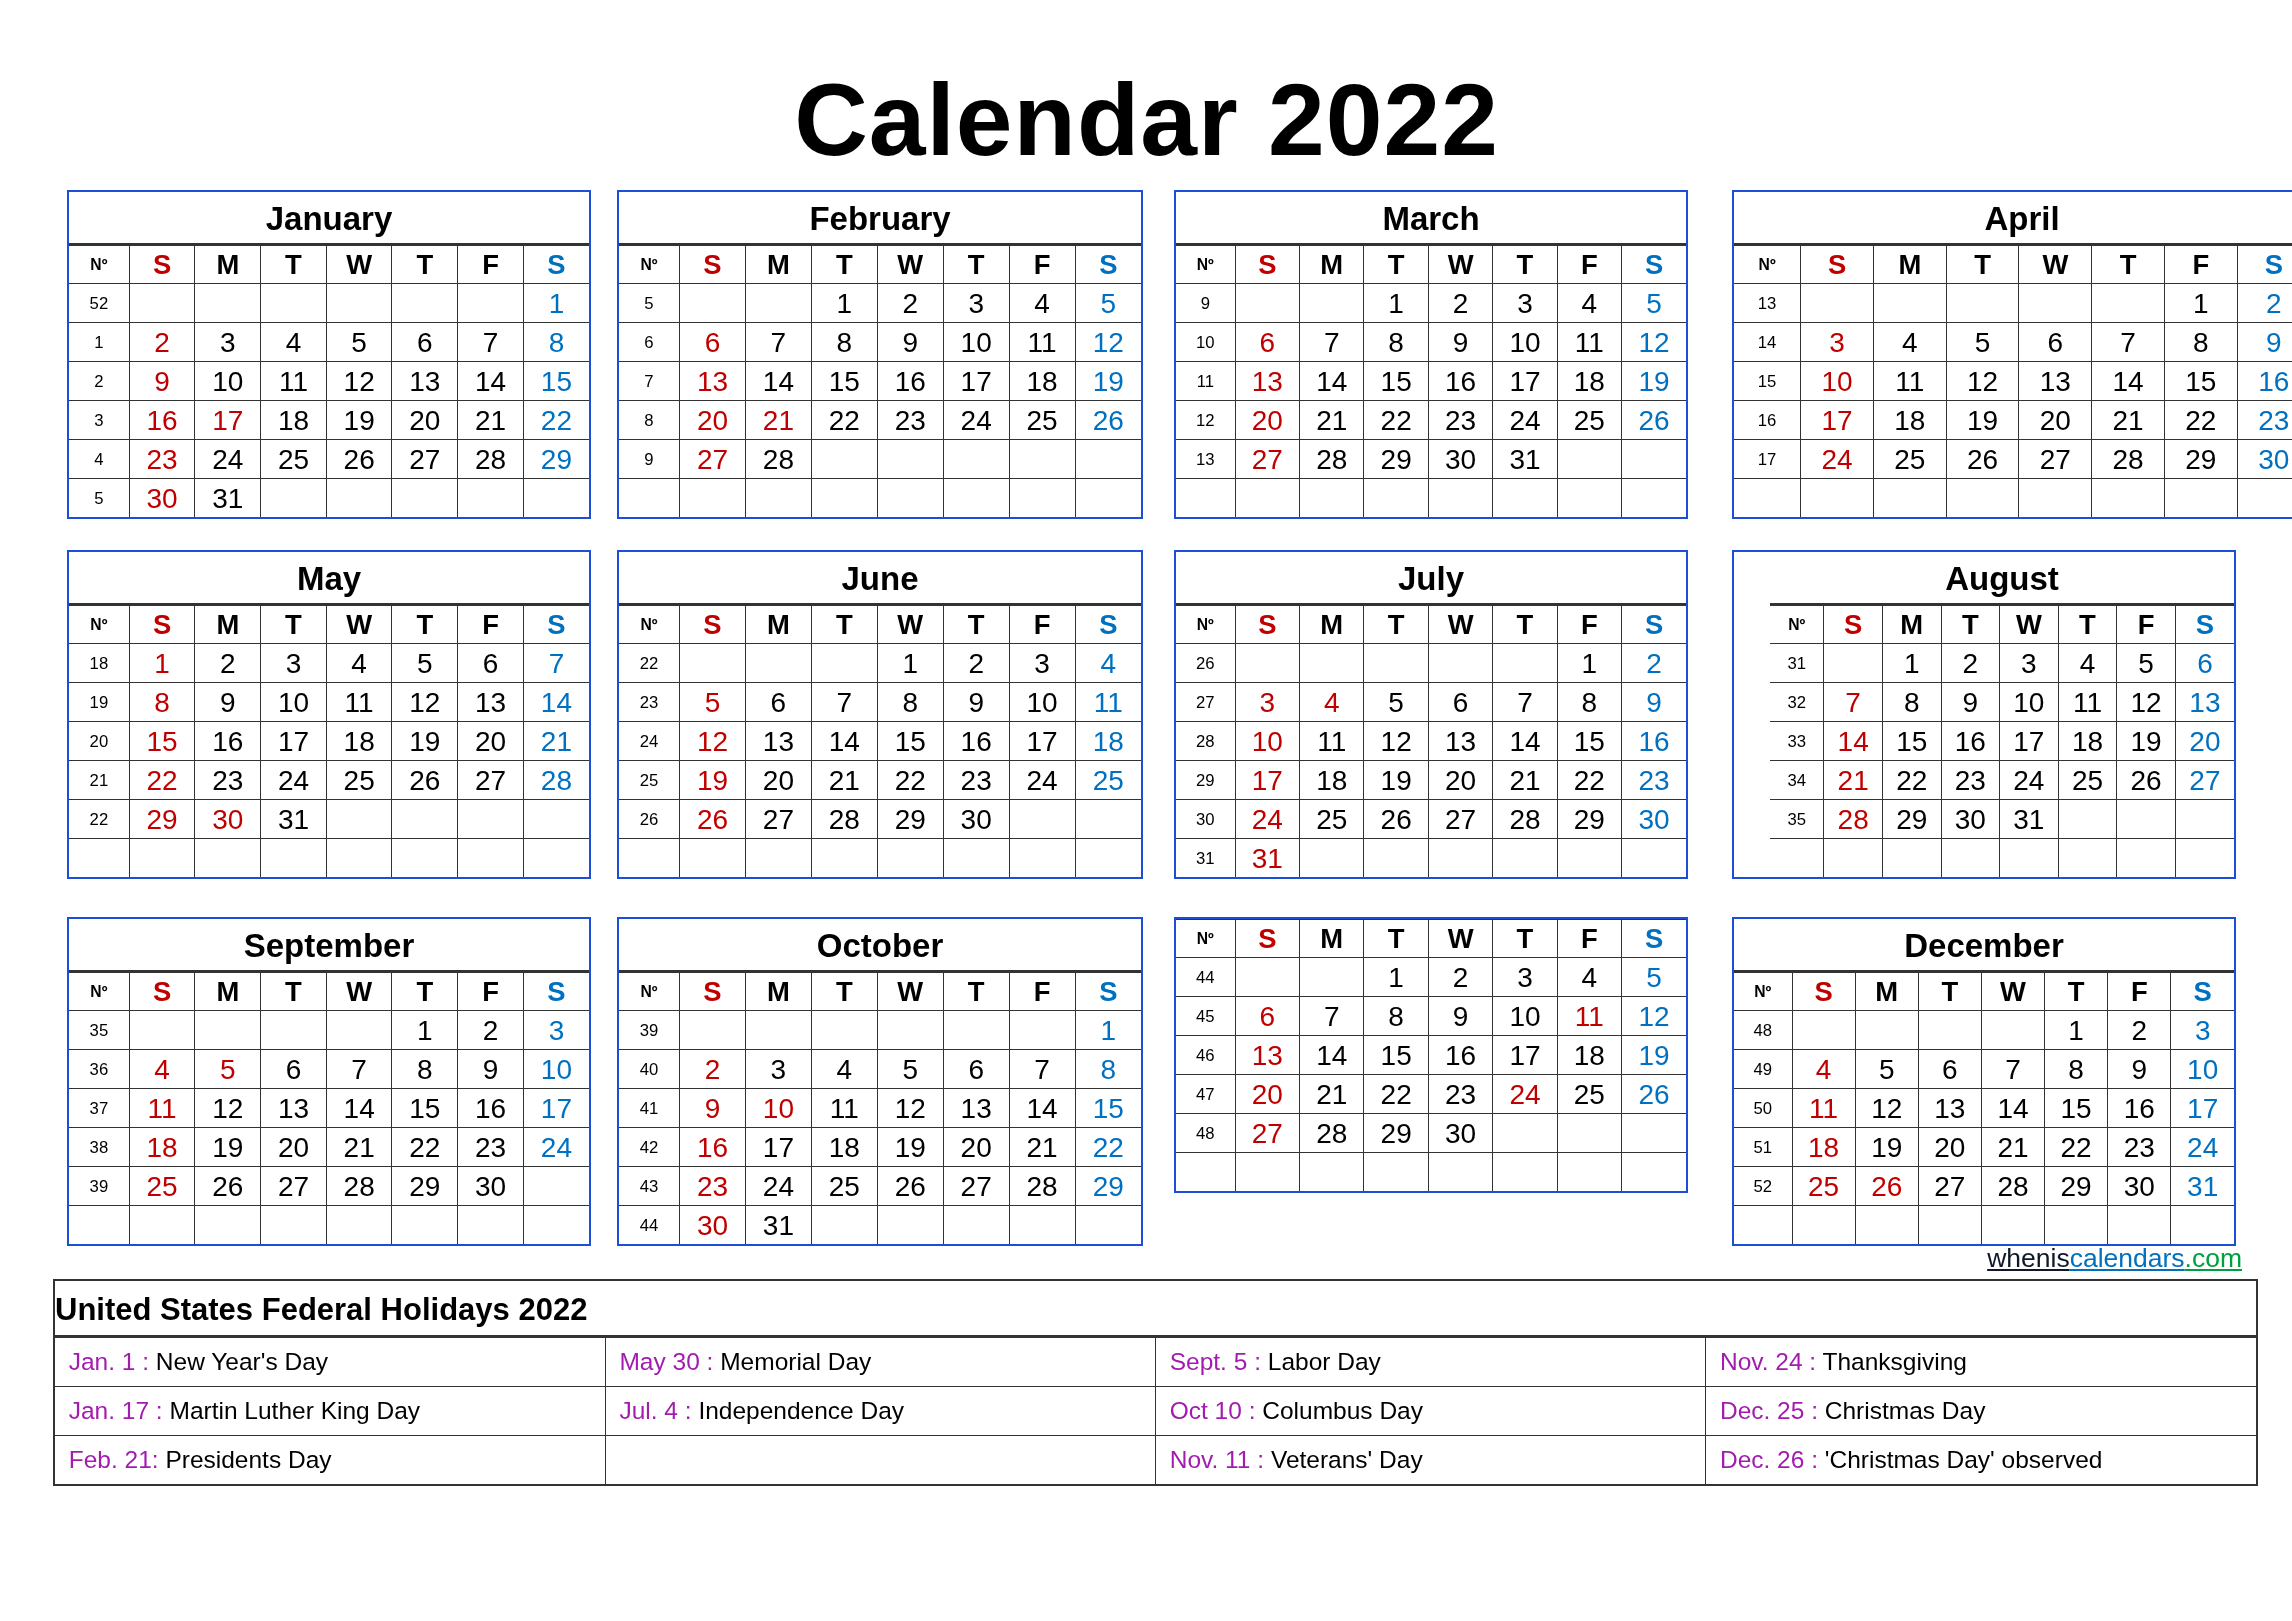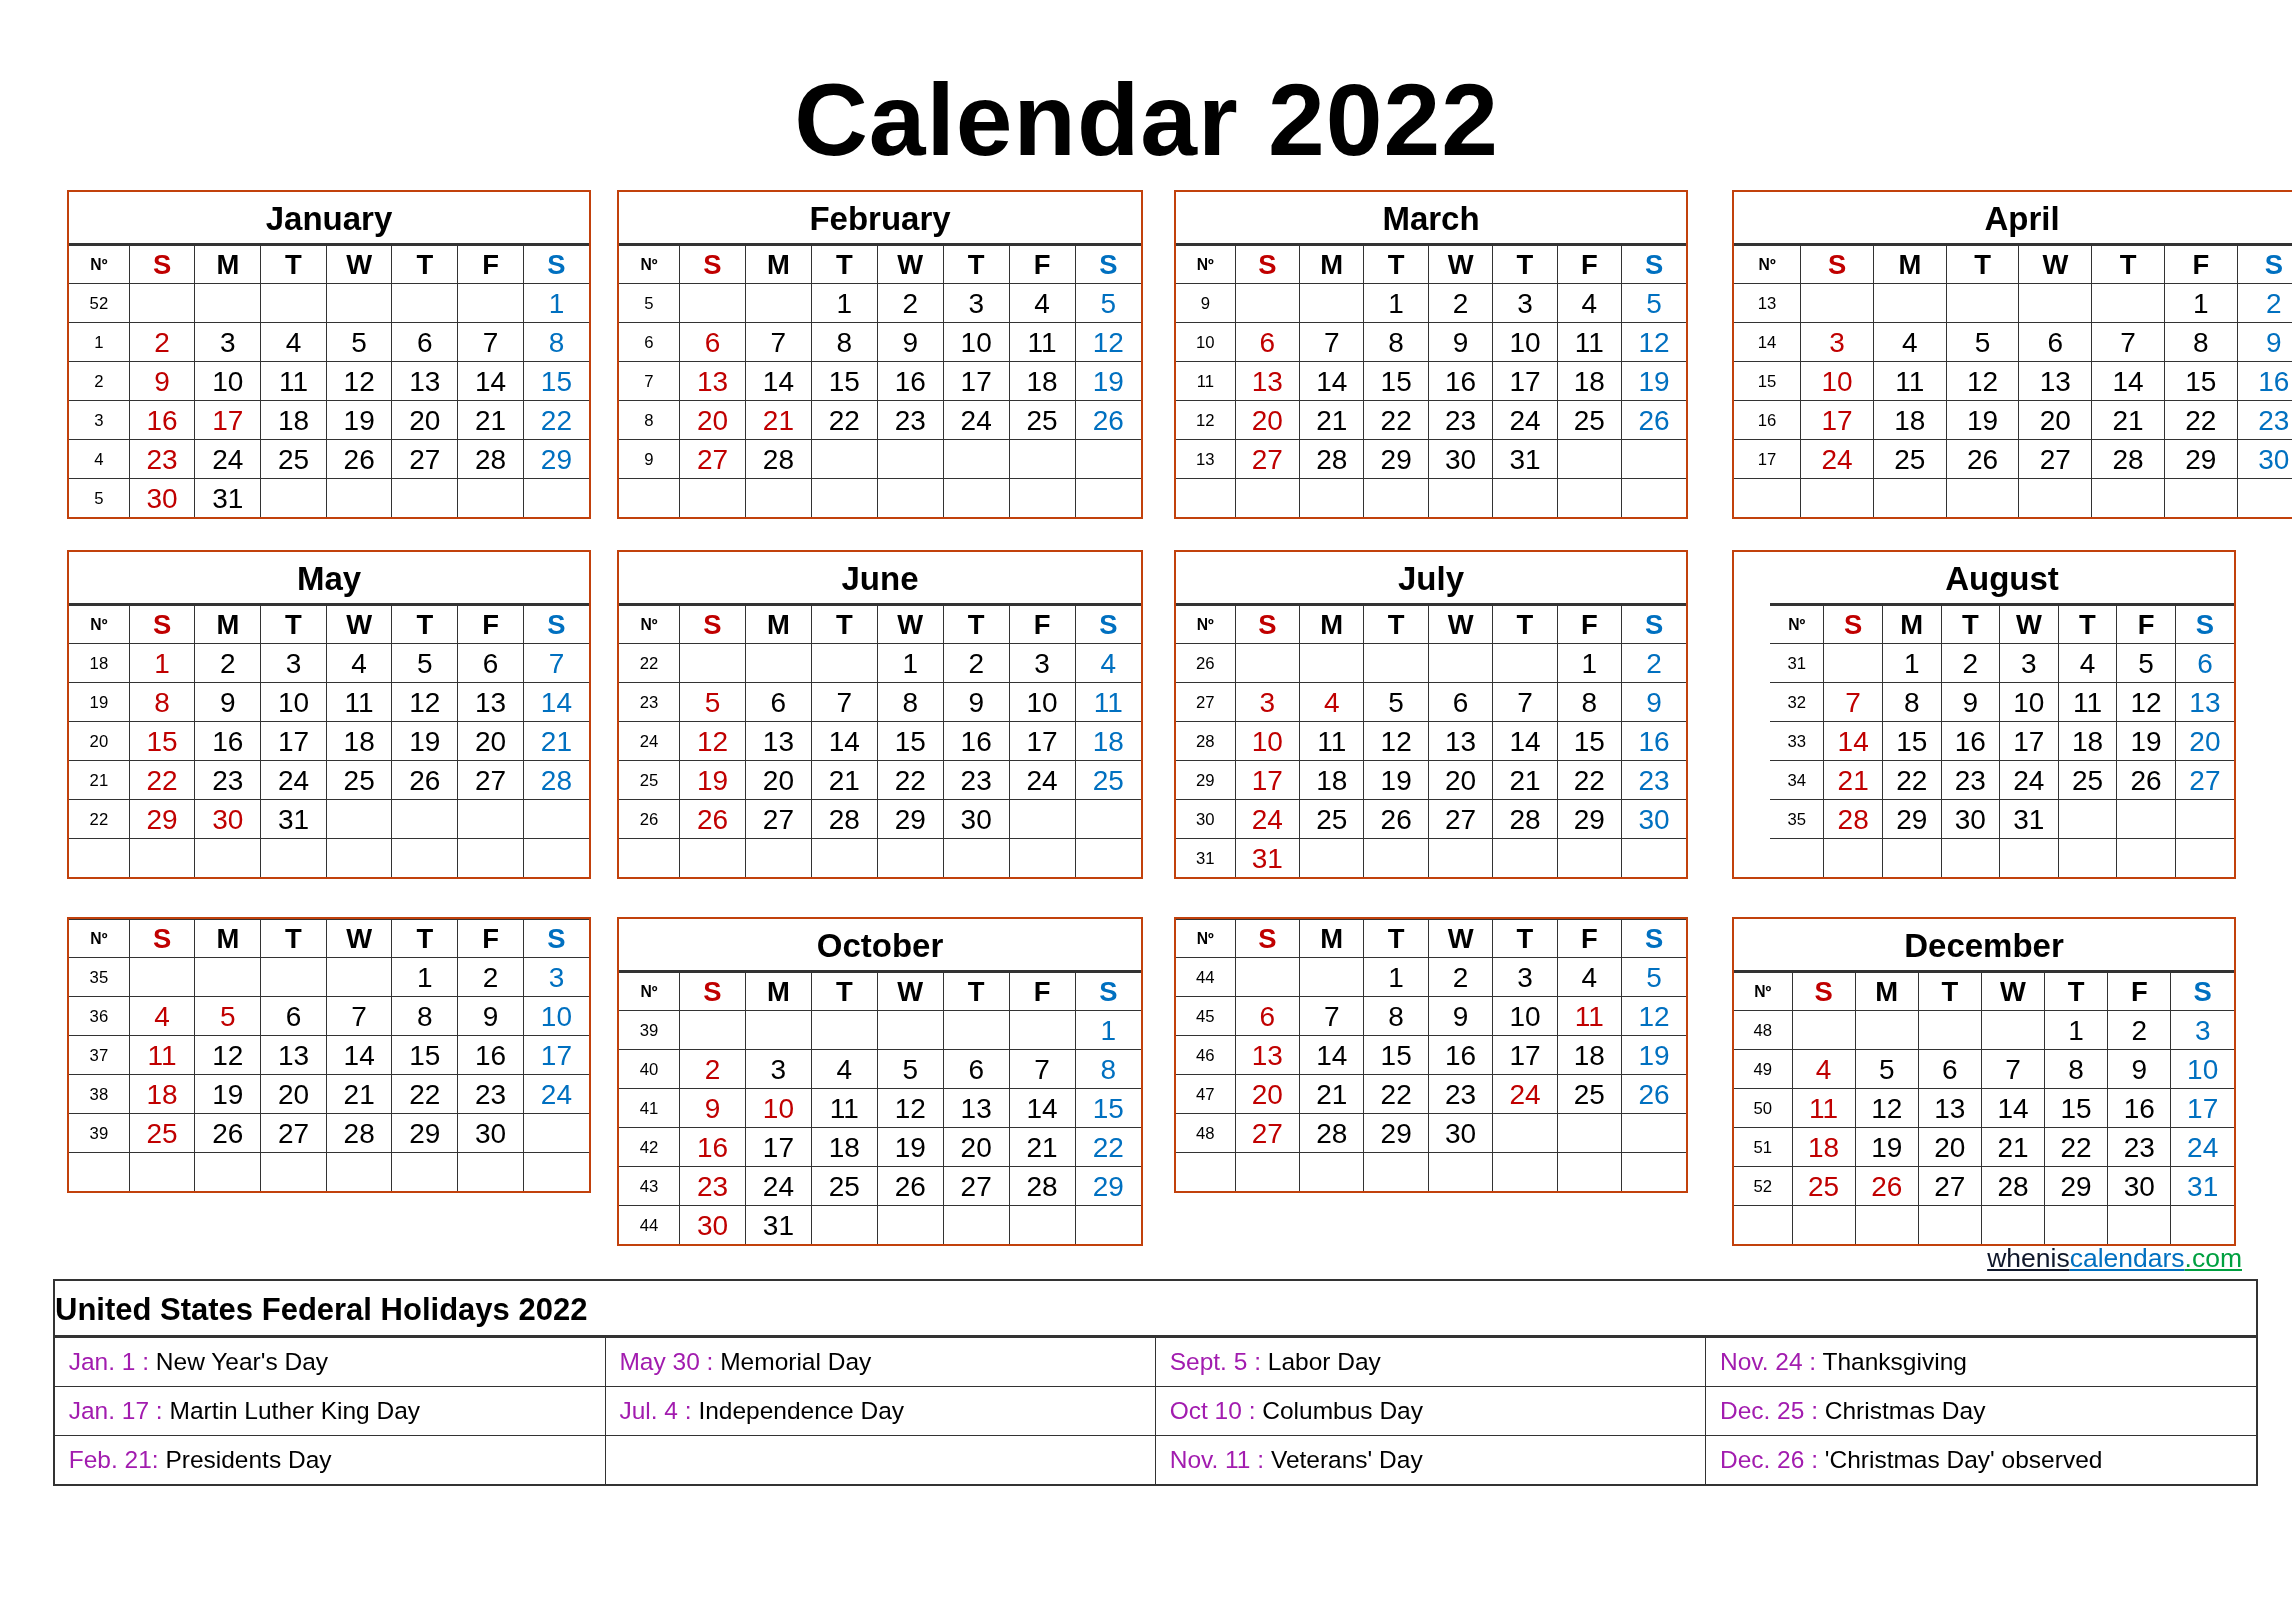--- a/index.html
+++ b/index.html
@@ -1,18 +1,18 @@
 <!DOCTYPE html>
 <html><head>
 <meta charset="utf-8">
 <style>
   html,body{margin:0;padding:0;background:#fff;}
   body{width:2293px;height:1621px;position:relative;overflow:hidden;font-family:"Liberation Sans",sans-serif;color:#000;}
   .title{position:absolute;left:0;width:2293px;top:61px;text-align:center;font-size:102px;font-weight:bold;letter-spacing:1px;line-height:118px;}
-  .month{position:absolute;border:2px solid #c2410c;box-sizing:border-box;}
+  .month{position:absolute;border:2px solid #1d4ed8;box-sizing:border-box;}
   .month .mname{height:51px;line-height:53px;text-align:center;font-weight:bold;font-size:33px;border-bottom:2px solid #333;}
   .month table{border-collapse:collapse;width:100%;table-layout:fixed;}
   .month td{border:1px solid #333;height:38px;text-align:center;font-size:28px;padding:0;line-height:37px;}
   .month tr td:first-child{border-left:none;width:11.5%;font-size:16.7px;}
   .month tr td:last-child{border-right:none;}
   .month tr:last-child td{border-bottom:none;}
   .month .hdr td{font-weight:bold;font-size:27.4px;height:37px;}
   .month .hdr td:first-child{font-size:15.7px;}
   .sun{color:#c00000;}
   .sat{color:#0070c0;}
@@ -645,20 +645,21 @@
             <td></td>
             <td></td>
             <td></td>
             <td></td>
             <td class="sat"></td>
           </tr>
         </tbody>
       </table>
     </div>
     <div class="month" style="left: 67px; top: 917px; width: 524px;">
+      <div class="mname">September</div>
       <table>
         <tbody>
           <tr class="hdr">
             <td>Nº</td>
             <td class="sun">S</td>
             <td>M</td>
             <td>T</td>
             <td>W</td>
             <td>T</td>
             <td>F</td>

